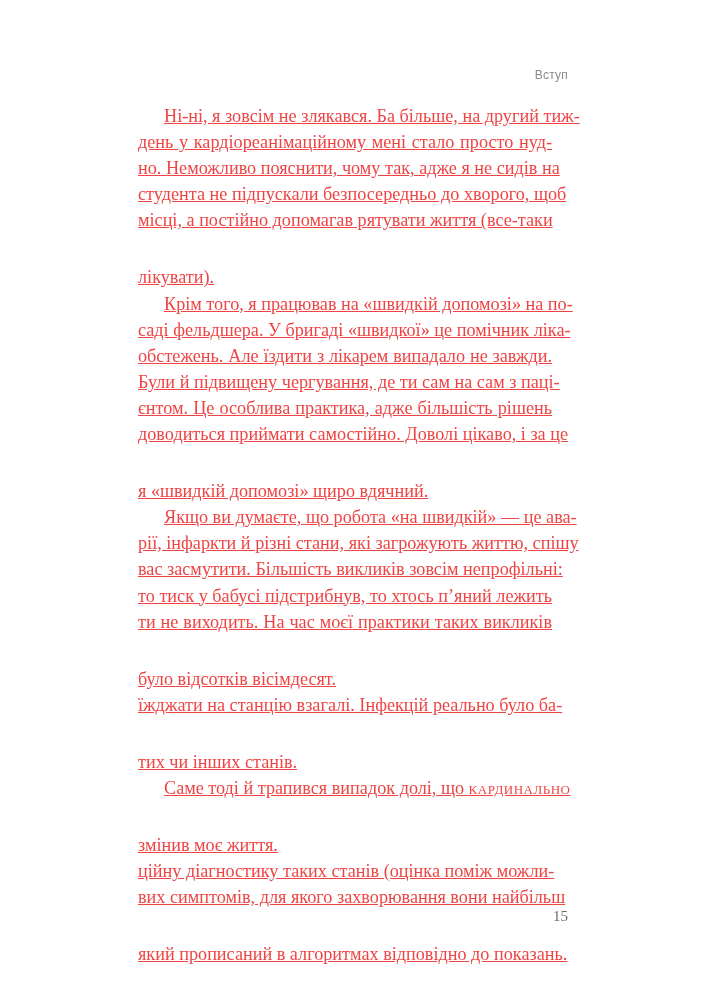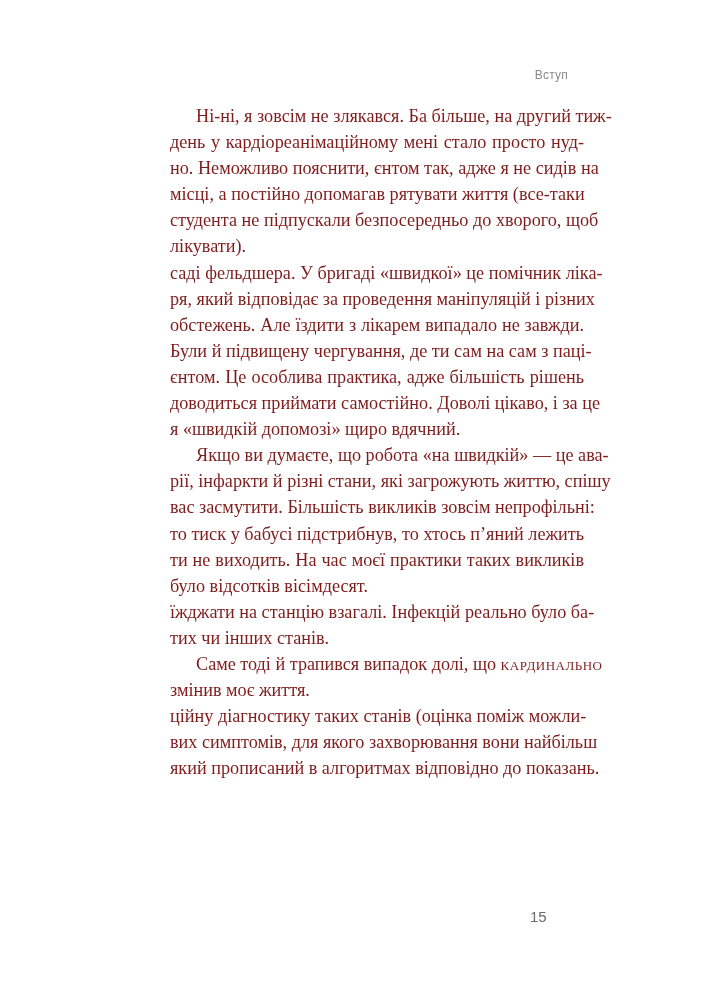--- a/index.html
+++ b/index.html
@@ -4,52 +4,52 @@
 <style>
   html, body { margin: 0; padding: 0; background: #ffffff; }
   body { width: 728px; height: 1000px; position: relative; overflow: hidden; }
   .page { position: absolute; left: 0; top: 0; width: 728px; height: 720px; background: #fff; }
   .running-head {
     position: absolute; top: 68px; left: 520px; width: 48px; text-align: right;
     font-family: "Liberation Sans", sans-serif; font-size: 12px; color: #8a8a8a;
     letter-spacing: 0.2px;
   }
   .body-text {
-    position: absolute; left: 144px; top: 103px; width: 440px;
+    position: absolute; left: 112px; top: 103px; width: 440px;
     font-family: "Liberation Serif", serif; font-size: 18.2px; line-height: 26.1px;
-    color: #7f1d1d; text-align: justify; text-justify: inter-word;
+    color: #ef4444; text-align: justify; text-justify: inter-word; text-decoration: underline;
   }
   .para { margin: 0; text-indent: 26px; hyphens: manual; }
   .line { display: block; text-align: justify; text-align-last: justify; white-space: nowrap; }
-  .line.last { text-align-last: left; }
+  .line.last { text-align-last: left; margin-top: 31px; }
   .line.first { padding-left: 26px; }
   .smallcaps { font-variant: small-caps; letter-spacing: 0.5px; }
   .folio {
-    position: absolute; top: 908px; left: 530px; width: 38px; text-align: left;
-    font-family: Liberation Sans, sans-serif; font-size: 15px; color: #6a6a6a;
+    position: absolute; top: 908px; left: 530px; width: 38px; text-align: right;
+    font-family: Liberation Serif, serif; font-size: 15px; color: #6a6a6a;
   }
 </style>
 </head>
 <body>
 
 <div class="page">
   <div class="running-head">Вступ</div>
 
   <div class="body-text">
     <div class="para">
       <span class="line first">Ні-ні, я зовсім не злякався. Ба більше, на другий тиж-</span>
       <span class="line">день у кардіореанімаційному мені стало просто нуд-</span>
-      <span class="line">но. Неможливо пояснити, єнтом так, адже я не сидів на</span>
+      <span class="line">но. Неможливо пояснити, чому так, адже я не сидів на</span>
+      <span class="line">студента не підпускали безпосередньо до хворого, щоб</span>
       <span class="line">місці, а постійно допомагав рятувати життя (все-таки</span>
-      <span class="line">студента не підпускали безпосередньо до хворого, щоб</span>
       <span class="line last">лікувати).</span>
     </div>
     <div class="para">
+      <span class="line first">Крім того, я працював на «швидкій допомозі» на по-</span>
       <span class="line">саді фельдшера. У бригаді «швидкої» це помічник ліка-</span>
-      <span class="line">ря, який відповідає за проведення маніпуляцій і різних</span>
       <span class="line">обстежень. Але їздити з лікарем випадало не завжди.</span>
       <span class="line">Були й підвищену чергування, де ти сам на сам з паці-</span>
       <span class="line">єнтом. Це особлива практика, адже більшість рішень</span>
       <span class="line">доводиться приймати самостійно. Доволі цікаво, і за це</span>
       <span class="line last">я «швидкій допомозі» щиро вдячний.</span>
     </div>
     <div class="para">
       <span class="line first">Якщо ви думаєте, що робота «на швидкій» — це ава-</span>
       <span class="line">рії, інфаркти й різні стани, які загрожують життю, спішу</span>
       <span class="line">вас засмутити. Більшість викликів зовсім непрофільні:</span>

